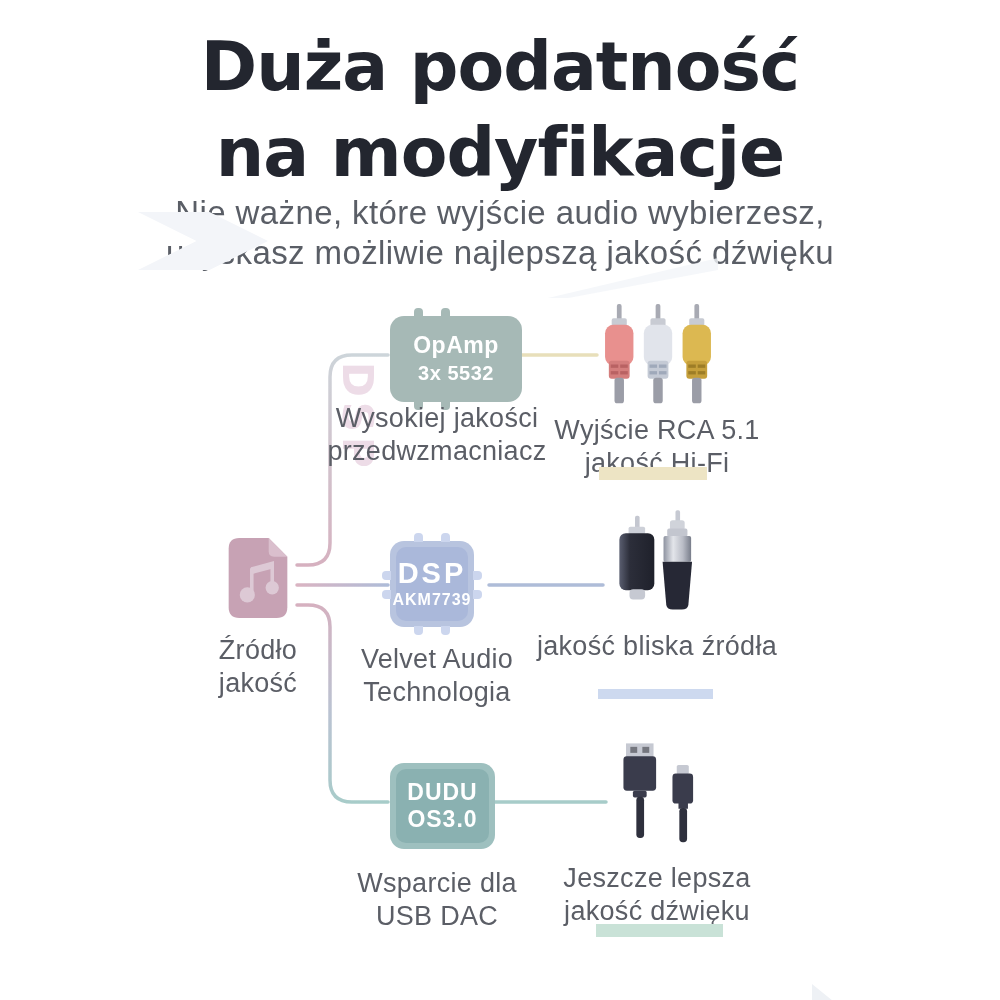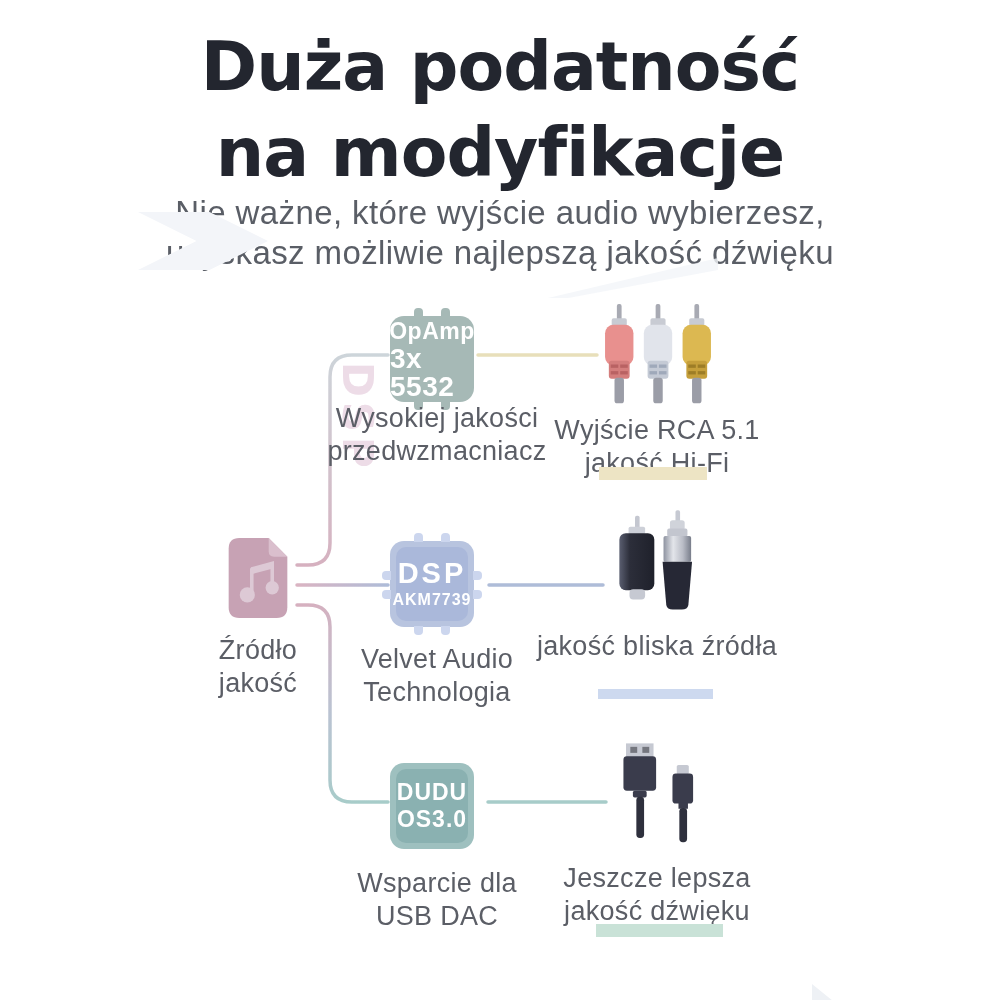--- a/index.html
+++ b/index.html
@@ -26,25 +26,25 @@
           letter-spacing:5px;color:#eddce7;z-index:1;}
 
   
   .lines{position:absolute;left:0;top:0;z-index:2;pointer-events:none;}
 
   
   .chip{position:absolute;left:390px;width:84px;height:86px;border-radius:14px;z-index:3;}
   .chip .inner{position:absolute;inset:6px;border-radius:10px;}
   .chip .txt{position:absolute;inset:0;display:flex;flex-direction:column;align-items:center;
              justify-content:center;color:#ffffff;font-weight:bold;z-index:2;}
-  .chip-opamp{top:316px;}
+  .chip-opamp{top:316px;padding-left:48px;}
   .chip-dsp{top:541px;}
   .chip-dudu{top:763px;}
   .chip-opamp .l1{font-size:23px;line-height:28px;letter-spacing:.5px;}
-  .chip-opamp .l2{font-size:28px;line-height:28px;letter-spacing:.5px;}
+  .chip-opamp .l2{font-size:20px;line-height:28px;letter-spacing:.5px;}
   .chip-dsp .l1{font-size:29px;line-height:32px;letter-spacing:3px;}
   .chip-dsp .l2{font-size:16px;line-height:22px;letter-spacing:1px;}
   .chip-dudu .l1{font-size:23px;line-height:27px;letter-spacing:1px;}
   .chip-dudu .l2{font-size:23px;line-height:27px;letter-spacing:1px;}
   .pin{position:absolute;border-radius:3px;}
   .chip-opamp .pin,{background:#a6b9b6;}
   .pin.pt{width:9px;height:9px;top:-8px;border-radius:4px 4px 0 0;}
   .pin.pb{width:9px;height:9px;bottom:-8px;border-radius:0 0 4px 4px;}
   .pin.pl{width:9px;height:9px;left:-8px;border-radius:4px 0 0 4px;}
   .pin.pr{width:9px;height:9px;right:-8px;border-radius:0 4px 4px 0;}
@@ -239,21 +239,21 @@
       <rect x="60" y="20" width="22" height="9" rx="2" fill="#c3c6cf"></rect>
       <rect x="56" y="28" width="30" height="28" rx="2" fill="url(#dgMetal)"></rect>
       <path d="M55,56 L87,56 L83,103 Q82,108 76,108 L66,108 Q60,108 59,103 Z" fill="#262835"></path>
     </g>
   </svg>
   <div class="caption cap-out out2">
     <div>jakość bliska źródła</div>
   </div>
   <div class="bar bar2" style="background-color: rgb(205, 217, 239);"></div>
 
-  <div class="chip chip-dudu" style="background-color: rgb(158, 192, 191);">
+  <div class="chip chip-dudu" style="background-color: rgb(158, 192, 191); padding-left: 21px;">
     <div class="inner" style="background-color: rgb(138, 177, 177);"></div>
     <div class="txt">
       <div class="l1">DUDU</div>
       <div class="l2">OS3.0</div>
     </div>
   </div>
   <div class="caption cap-chip cap3">
     <div>Wsparcie dla</div>
     <div>USB DAC</div>
   </div>

